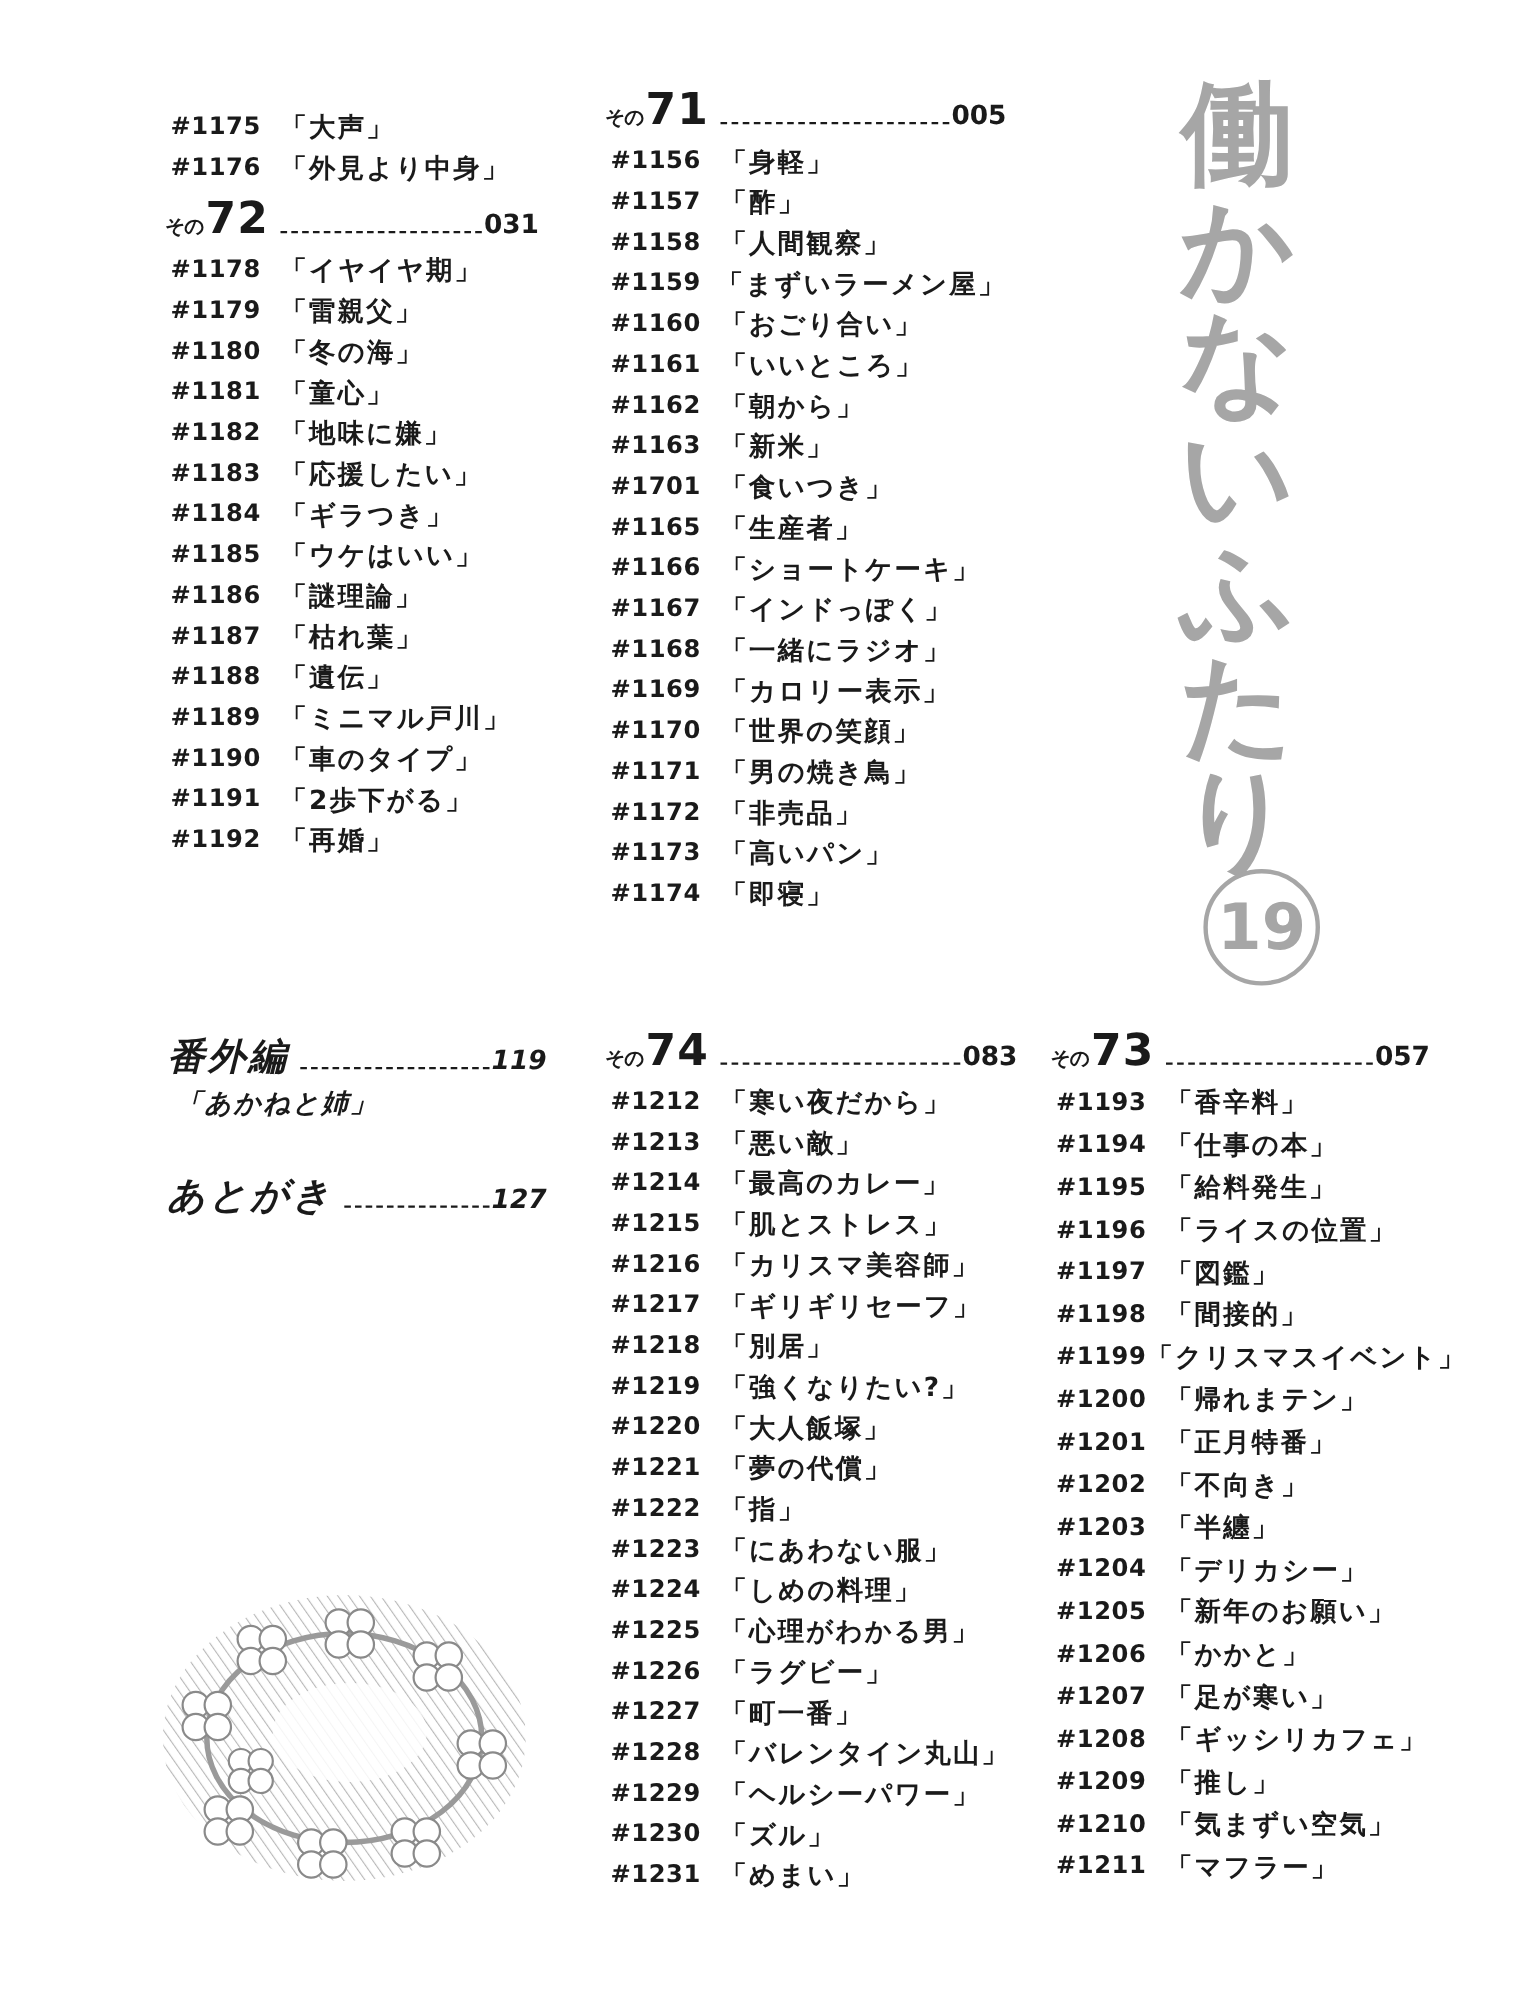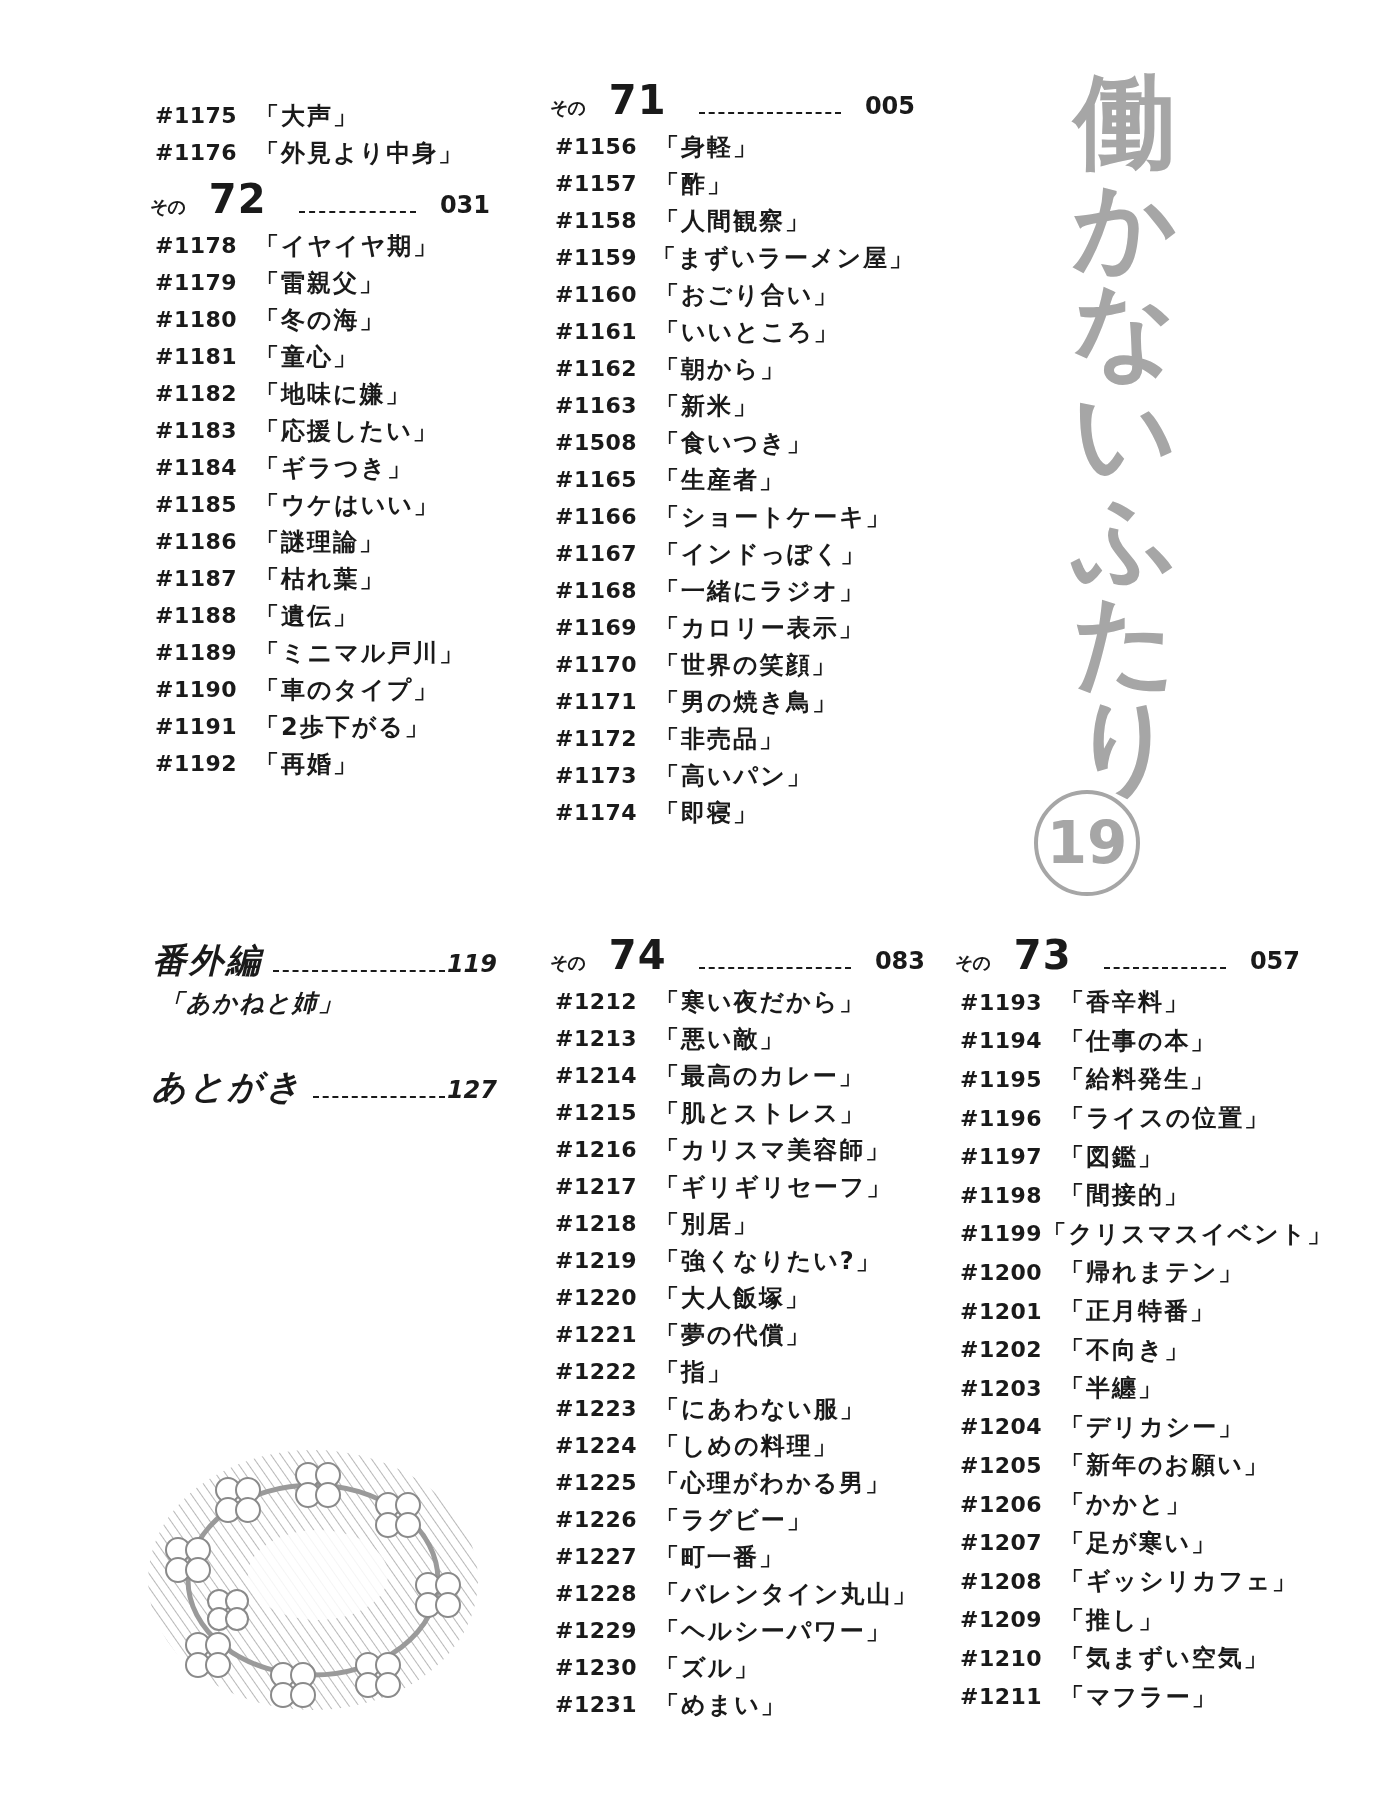--- a/index.html
+++ b/index.html
@@ -2,42 +2,42 @@
 <html><head>
 <meta charset="utf-8">
 <style>
   html, body { margin: 0; padding: 0; background: #ffffff; }
   body {
     width: 1400px; height: 1813px; position: relative; overflow: hidden;
     font-family: "DejaVu Sans", sans-serif; color: #1a1a1a;
   }
   .block { position: absolute; }
   .section-head {
-    display: flex; align-items: baseline; white-space: nowrap; height: 48px; gap: 22px;
+    display: flex; align-items: baseline; white-space: nowrap; height: 48px;
   }
   .sono { font-size: 18px; font-weight: bold; margin-right: 2px; letter-spacing: -1px; }
   .num-big { font-size: 40px; font-weight: bold; line-height: 1; letter-spacing: 1px; }
   .dots {
     flex: 1; border-bottom: 2px dashed #1a1a1a; margin: 0 2px 10px 10px; height: 0;
   }
   .page { font-size: 24px; font-weight: bold; }
   .entry {
     display: flex; align-items: center; height: 37px; white-space: nowrap;
   }
   .ep { font-size: 22px; font-weight: bold; width: 100px; letter-spacing: 0.5px; }
   .tt { font-size: 24px; font-weight: bold; letter-spacing: 2px; }
   .special-head { display: flex; align-items: baseline; white-space: nowrap; }
   .special-title { font-size: 34px; font-weight: bold; letter-spacing: 3px; }
   .title-vertical {
     position: absolute; left: 1055px; top: 70px; width: 140px;
     display: flex; flex-direction: column; align-items: center;
     color: #a6a6a6; font-weight: bold; font-size: 102px; line-height: 104px;
   }
   .vol-circle {
-    position: absolute; left: 1034px; top: 790px; width: 106px; height: 106px;
+    position: absolute; left: 1094px; top: 790px; width: 106px; height: 106px;
     border: 4px solid #a6a6a6; border-radius: 50%;
     display: flex; align-items: center; justify-content: center;
     color: #a6a6a6; font-size: 58px; font-weight: bold; box-sizing: border-box;
   }
   .wreath { position: absolute; left: 128px; top: 1405px; width: 360px; height: 320px; }
 </style>
 </head>
 <body>
 
 <div class="block" style="left:155px; top:97px; width:335px;">
@@ -155,21 +155,21 @@
       </div>
     <div class="entry">
         <span class="ep">#1162</span>
         <span class="tt">「朝から」</span>
       </div>
     <div class="entry">
         <span class="ep">#1163</span>
         <span class="tt">「新米」</span>
       </div>
     <div class="entry">
-        <span class="ep">#1508</span>
+        <span class="ep">#1701</span>
         <span class="tt">「食いつき」</span>
       </div>
     <div class="entry">
         <span class="ep">#1165</span>
         <span class="tt">「生産者」</span>
       </div>
     <div class="entry">
         <span class="ep">#1166</span>
         <span class="tt">「ショートケーキ」</span>
       </div>

